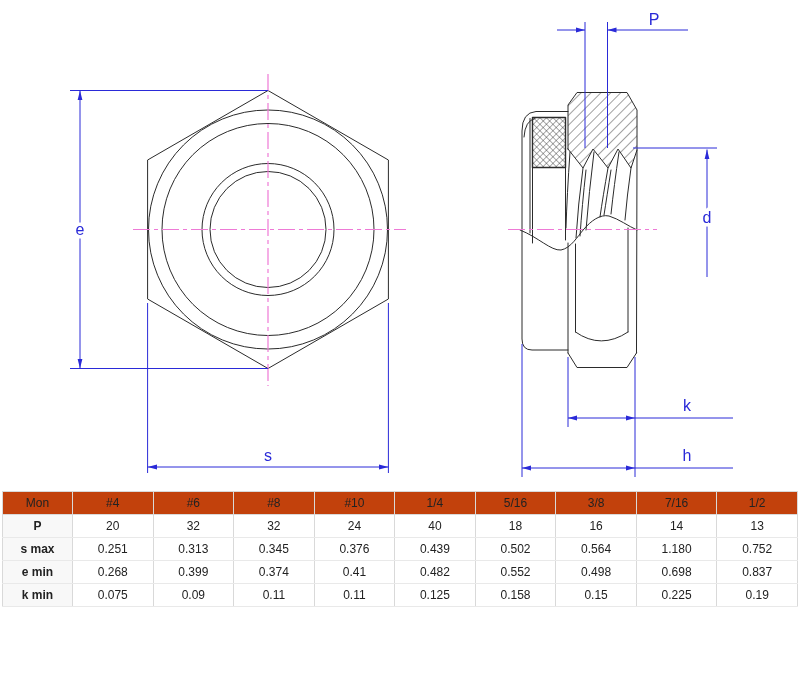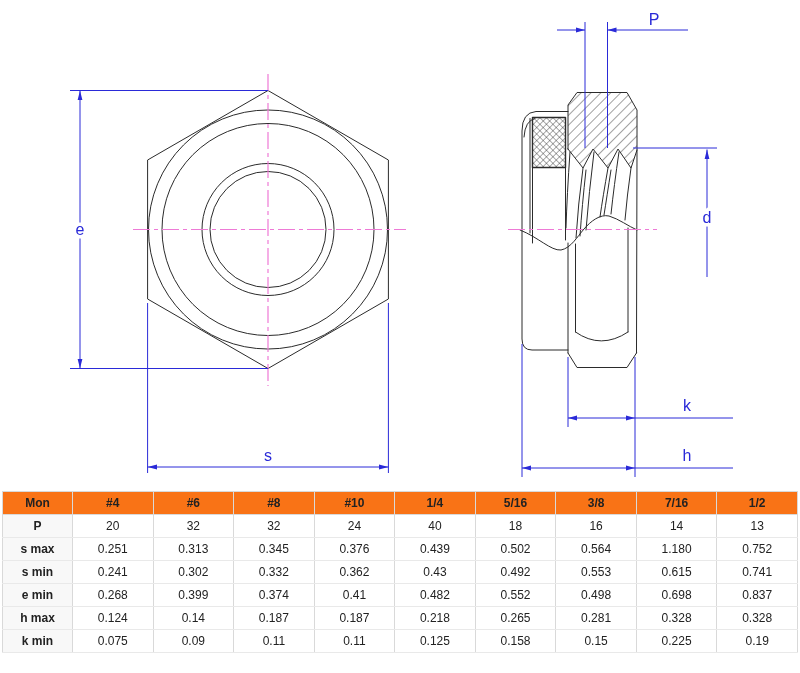--- a/index.html
+++ b/index.html
@@ -18,21 +18,21 @@
     width:796px;margin:0 2px;border-collapse:collapse;table-layout:fixed;
     font-size:12px;color:#222;
   }
   table.spec th,table.spec td{
     border-left:1px solid #d9d9d9;border-right:1px solid #d9d9d9;
     border-top:1px solid #e9e9e9;border-bottom:1px solid #e9e9e9;
     height:22px;padding:0;text-align:center;vertical-align:middle;
     overflow:hidden;white-space:nowrap;
   }
   table.spec thead th{
-    background:#f97316;font-weight:bold;border-color:#d9d9d9;
+    background:#c2410c;font-weight:normal;border-color:#d9d9d9;
   }
   table.spec tbody th{
     background:#f8f8f8;font-weight:bold;
   }
   table.spec tbody td{font-weight:normal;}
 </style>
 </head>
 <body>
 
 <div class="stage">
@@ -195,56 +195,32 @@
           <td>0.313</td>
           <td>0.345</td>
           <td>0.376</td>
           <td>0.439</td>
           <td>0.502</td>
           <td>0.564</td>
           <td>1.180</td>
           <td>0.752</td>
         </tr>
         <tr>
-          <th>s min</th>
-          <td>0.241</td>
-          <td>0.302</td>
-          <td>0.332</td>
-          <td>0.362</td>
-          <td>0.43</td>
-          <td>0.492</td>
-          <td>0.553</td>
-          <td>0.615</td>
-          <td>0.741</td>
-        </tr>
-        <tr>
           <th>e min</th>
           <td>0.268</td>
           <td>0.399</td>
           <td>0.374</td>
           <td>0.41</td>
           <td>0.482</td>
           <td>0.552</td>
           <td>0.498</td>
           <td>0.698</td>
           <td>0.837</td>
         </tr>
         <tr>
-          <th>h max</th>
-          <td>0.124</td>
-          <td>0.14</td>
-          <td>0.187</td>
-          <td>0.187</td>
-          <td>0.218</td>
-          <td>0.265</td>
-          <td>0.281</td>
-          <td>0.328</td>
-          <td>0.328</td>
-        </tr>
-        <tr>
           <th>k min</th>
           <td>0.075</td>
           <td>0.09</td>
           <td>0.11</td>
           <td>0.11</td>
           <td>0.125</td>
           <td>0.158</td>
           <td>0.15</td>
           <td>0.225</td>
           <td>0.19</td>

